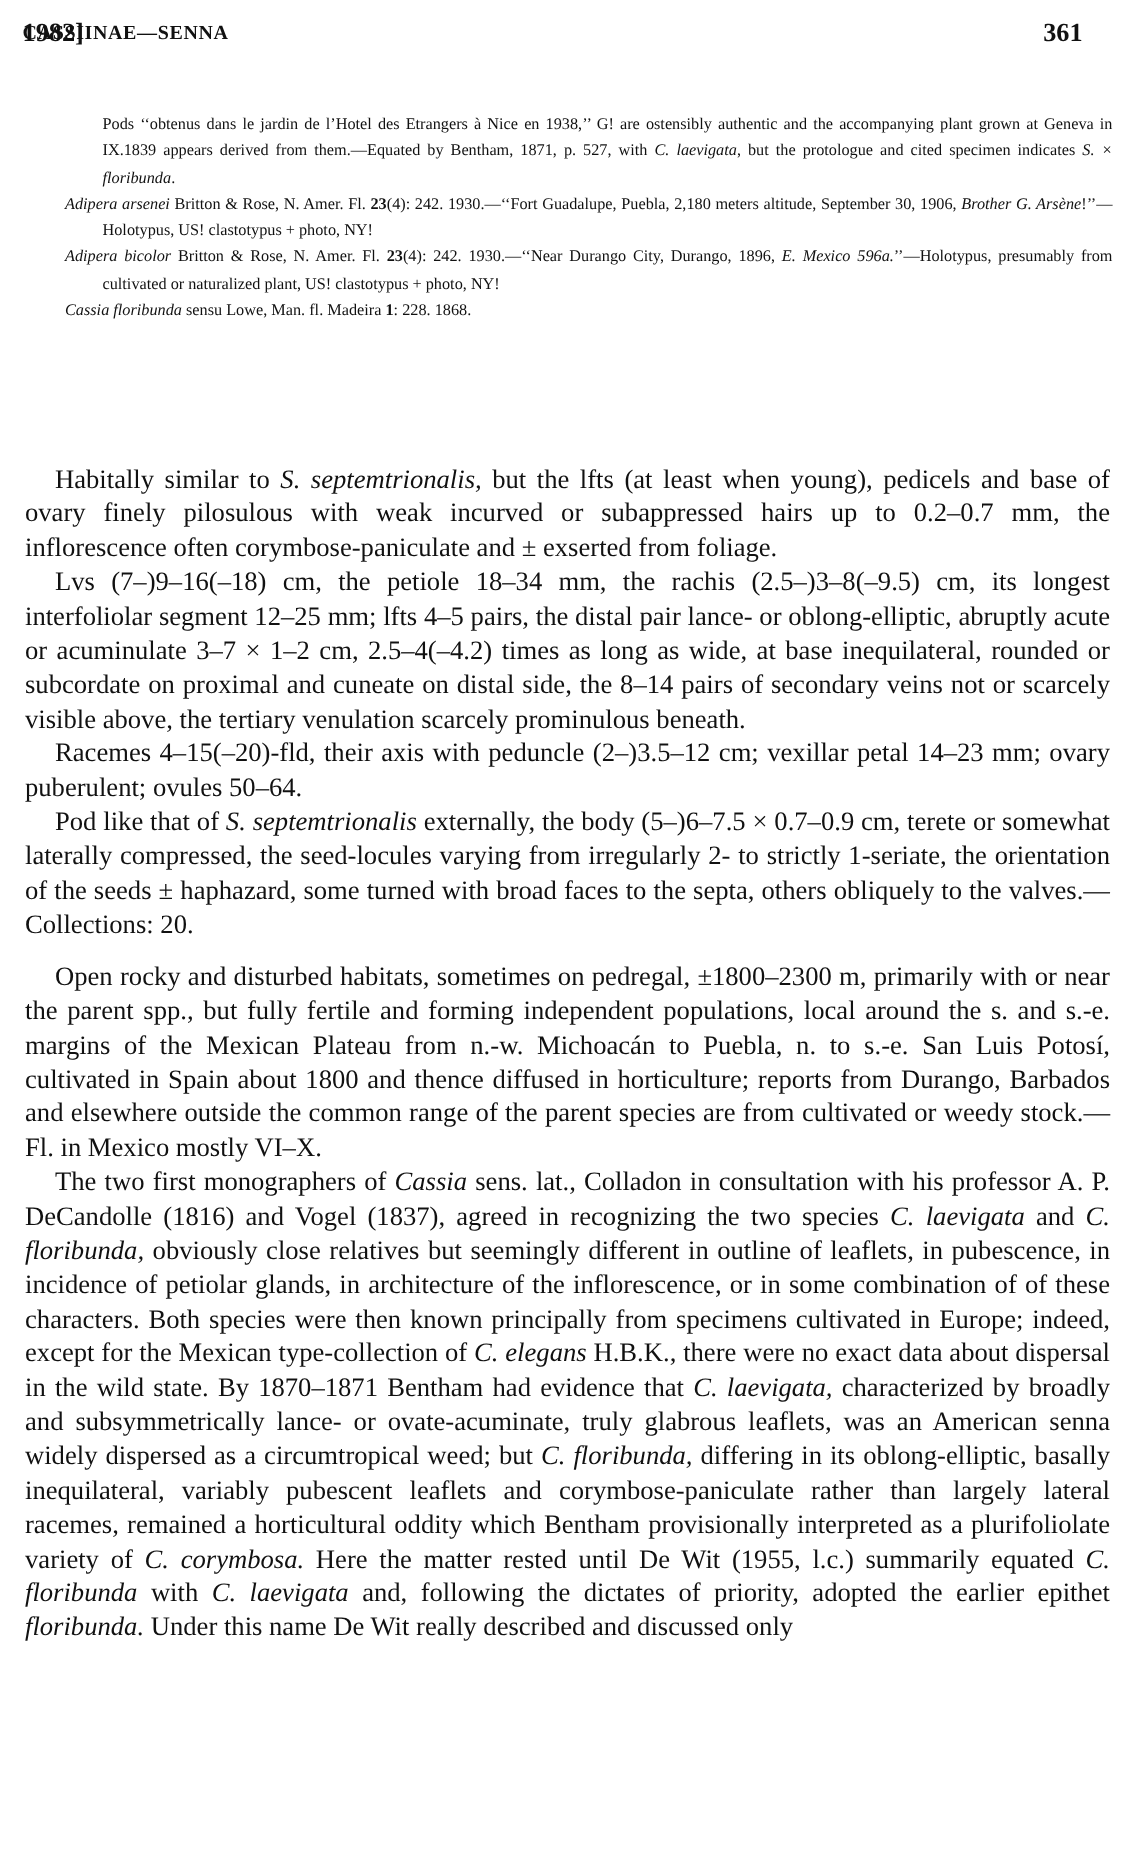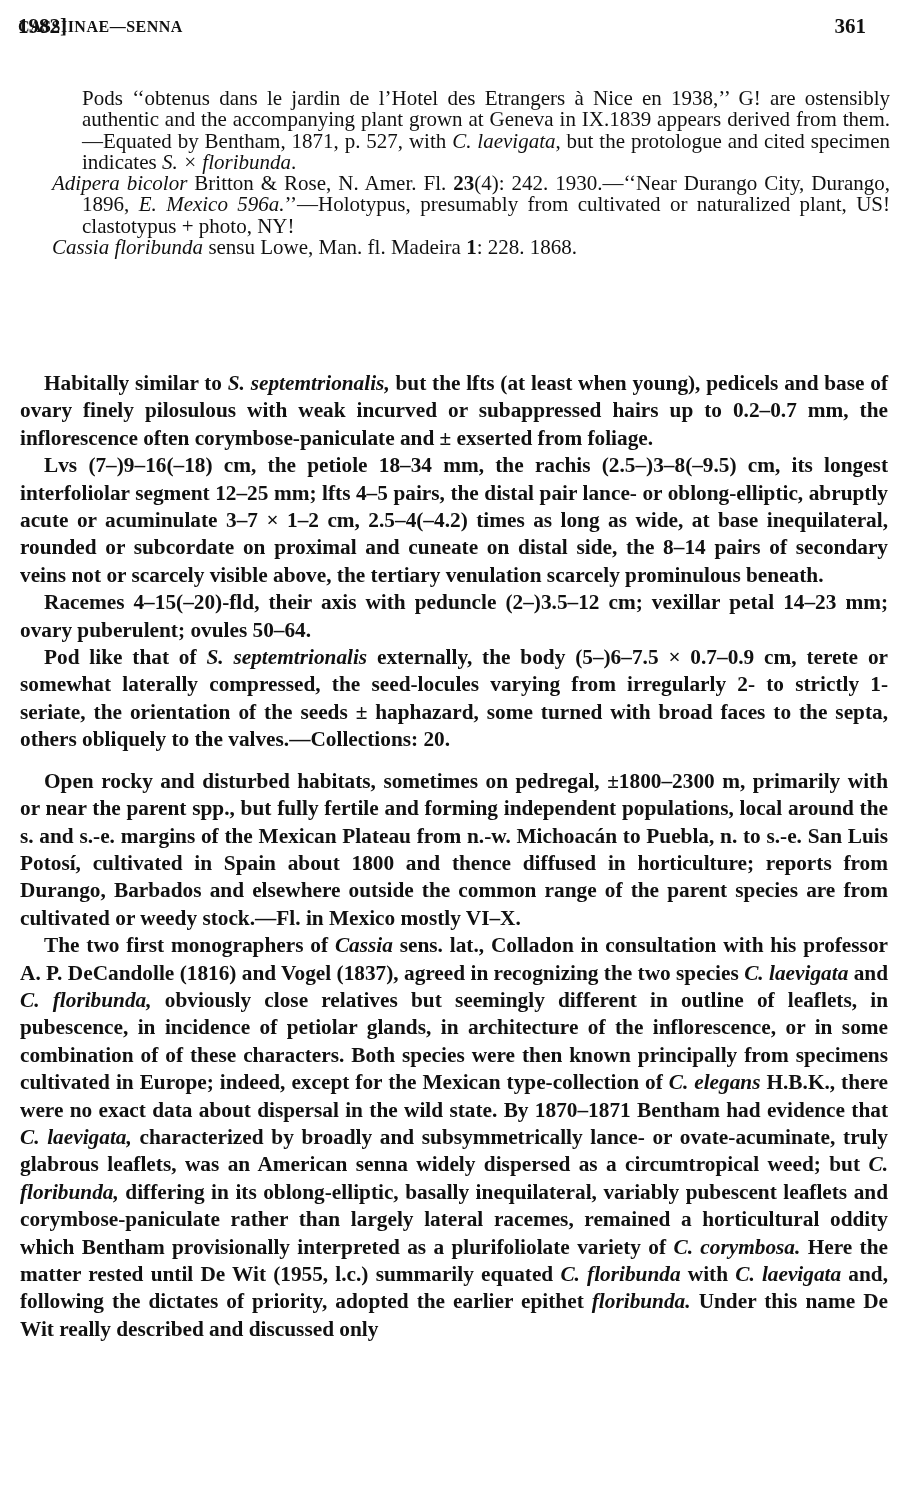--- a/index.html
+++ b/index.html
@@ -11,46 +11,47 @@
   .header {
     position: absolute; top: 12px; left: 18px; right: 18px; height: 28px;
     font-size: 21px; line-height: 28px; font-weight: bold;
   }
   .header .left { position: absolute; left: 0; top: 0; }
   .header .center { position: absolute; left: 0; right: 0; text-align: left; top: 1px; font-size: 16px; letter-spacing: 0.5px; }
   .header .right { position: absolute; right: 16px; top: 0; }
 
   .synonymy {
     position: absolute; top: 88px; left: 52px; width: 838px;
-    font-size: 21px; line-height: 21.3px; text-align: justify;
+    font-size: 13px; line-height: 21.3px; text-align: justify;
   }
   .synonymy p { margin: 0; }
   .syn-continuation { padding-left: 30px; }
   .syn-entry { padding-left: 30px; text-indent: -30px; }
 
   .body {
     position: absolute; top: 370px; left: 20px; width: 868px;
     font-size: 21.3px; line-height: 27.4px; text-align: justify;
   }
-  .body p { margin: 0; text-indent: 24px; font-weight: bold; }
+  .body p { margin: 0; text-indent: 24px; }
   .body p.gap { margin-top: 14px; }
   i { font-style: italic; }
   b { font-weight: bold; }
 </style>
 </head>
 <body>
 
 <div class="header">
   <span class="left">1982]</span>
   <span class="center">CASSIINAE—SENNA</span>
   <span class="right">361</span>
 </div>
 
 <div class="synonymy">
   <p class="syn-continuation">Pods ‘‘obtenus dans le jardin de l’Hotel des Etrangers à Nice en 1938,’’ G! are ostensibly authentic and the accompanying plant grown at Geneva in IX.1839 appears derived from them.—Equated by Bentham, 1871, p. 527, with <i>C. laevigata</i>, but the protologue and cited specimen indicates <i>S. × floribunda</i>.</p>
+  <p class="syn-entry"><i>Adipera arsenei</i> Britton &amp; Rose, N. Amer. Fl. <b>23</b>(4): 242. 1930.—‘‘Fort Guadalupe, Puebla, 2,180 meters altitude, September 30, 1906, <i>Brother G. Arsène</i>!’’—Holotypus, US! clastotypus + photo, NY!</p>
   <p class="syn-entry"><i>Adipera bicolor</i> Britton &amp; Rose, N. Amer. Fl. <b>23</b>(4): 242. 1930.—‘‘Near Durango City, Durango, 1896, <i>E. Mexico 596a.</i>’’—Holotypus, presumably from cultivated or naturalized plant, US! clastotypus + photo, NY!</p>
   <p class="syn-entry"><i>Cassia floribunda</i> sensu Lowe, Man. fl. Madeira <b>1</b>: 228. 1868.</p>
 </div>
 
 <div class="body">
   <p>Habitally similar to <i>S. septemtrionalis,</i> but the lfts (at least when young), pedicels and base of ovary finely pilosulous with weak incurved or subappressed hairs up to 0.2–0.7 mm, the inflorescence often corymbose-paniculate and ± exserted from foliage.</p>
   <p>Lvs (7–)9–16(–18) cm, the petiole 18–34 mm, the rachis (2.5–)3–8(–9.5) cm, its longest interfoliolar segment 12–25 mm; lfts 4–5 pairs, the distal pair lance- or oblong-elliptic, abruptly acute or acuminulate 3–7 × 1–2 cm, 2.5–4(–4.2) times as long as wide, at base inequilateral, rounded or subcordate on proximal and cuneate on distal side, the 8–14 pairs of secondary veins not or scarcely visible above, the tertiary venulation scarcely prominulous beneath.</p>
   <p>Racemes 4–15(–20)-fld, their axis with peduncle (2–)3.5–12 cm; vexillar petal 14–23 mm; ovary puberulent; ovules 50–64.</p>
   <p>Pod like that of <i>S. septemtrionalis</i> externally, the body (5–)6–7.5 × 0.7–0.9 cm, terete or somewhat laterally compressed, the seed-locules varying from irregularly 2- to strictly 1-seriate, the orientation of the seeds ± haphazard, some turned with broad faces to the septa, others obliquely to the valves.—Collections: 20.</p>
   <p class="gap">Open rocky and disturbed habitats, sometimes on pedregal, ±1800–2300 m, primarily with or near the parent spp., but fully fertile and forming independent populations, local around the s. and s.-e. margins of the Mexican Plateau from n.-w. Michoacán to Puebla, n. to s.-e. San Luis Potosí, cultivated in Spain about 1800 and thence diffused in horticulture; reports from Durango, Barbados and elsewhere outside the common range of the parent species are from cultivated or weedy stock.—Fl. in Mexico mostly VI–X.</p>

